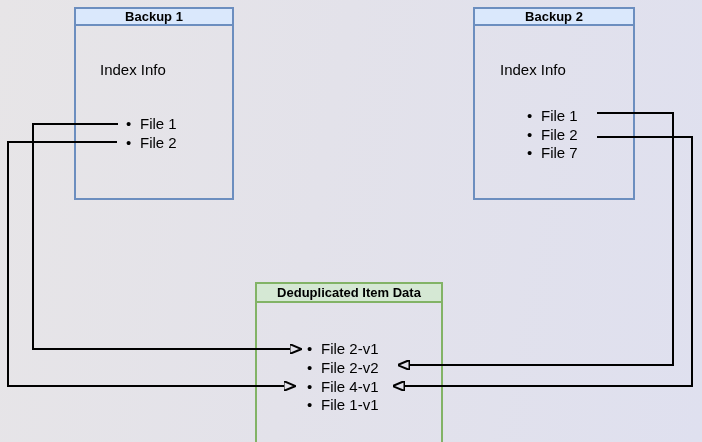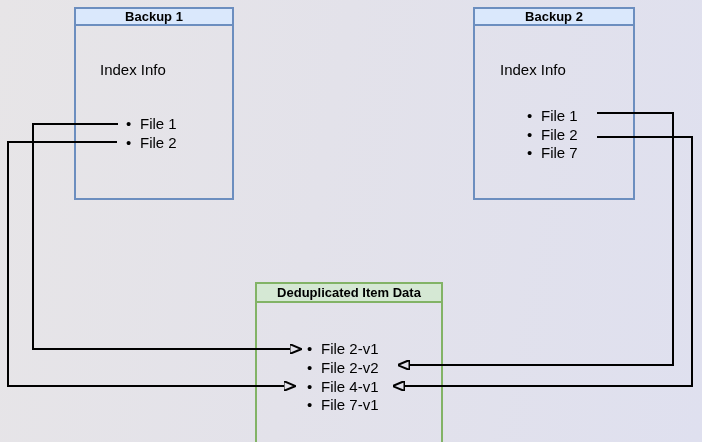--- a/index.html
+++ b/index.html
@@ -125,21 +125,21 @@
       <li class="file-item">
         <span class="bullet">•</span>
         <span class="file-label">File 2-v2</span>
       </li>
       <li class="file-item">
         <span class="bullet">•</span>
         <span class="file-label">File 4-v1</span>
       </li>
       <li class="file-item">
         <span class="bullet">•</span>
-        <span class="file-label">File 7-v1</span>
+        <span class="file-label">File 1-v1</span>
       </li>
     </ul>
 
   <svg class="connectors" viewBox="0 0 702 442">
     <defs>
       <marker id="arrow" viewBox="0 0 12 10" markerWidth="12" markerHeight="10" refX="0.5" refY="5" orient="auto" markerUnits="userSpaceOnUse">
         <path d="M0,0 L12,5 L0,10 Z" fill="#000" stroke="none"></path>
       </marker>
     </defs>
     <path d="M118,124 H33 V349 H290" marker-end="url(#arrow)"></path>

